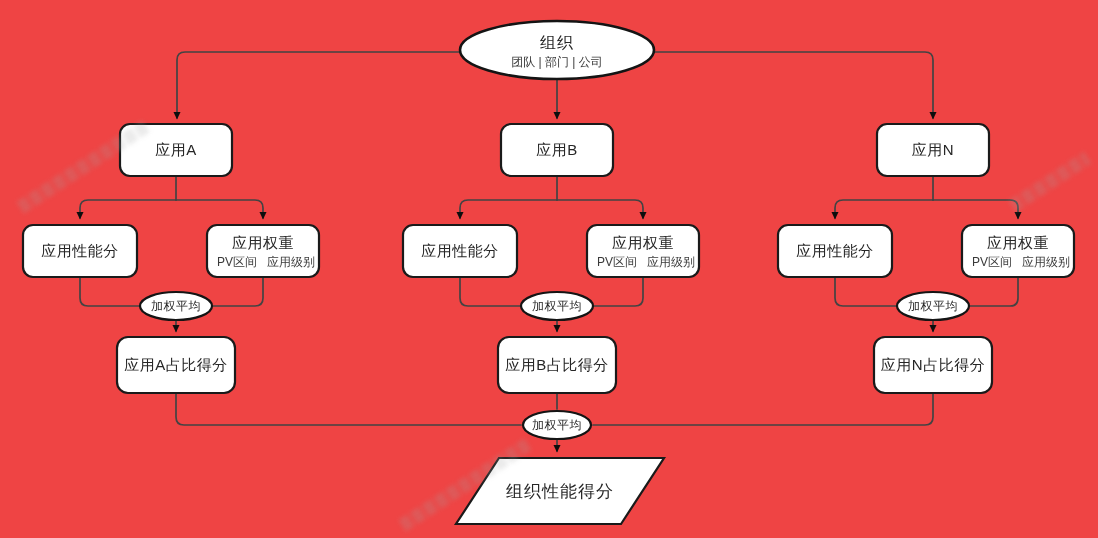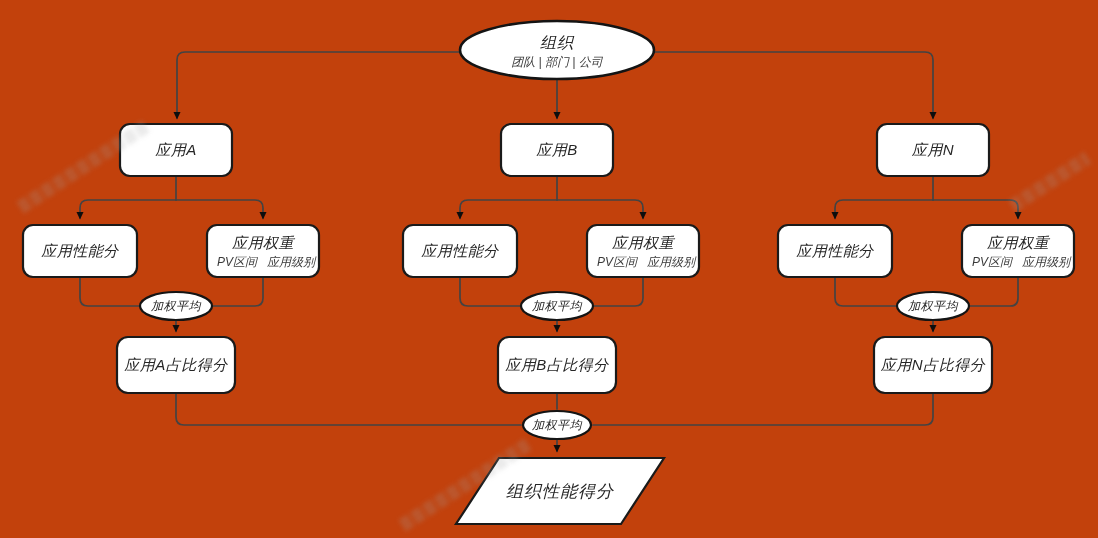--- a/index.html
+++ b/index.html
@@ -5,23 +5,22 @@
   html, body {
     margin: 0;
     padding: 0;
     background: #ffffff;
     font-family: "Liberation Sans", "DejaVu Sans", sans-serif;
   }
   .stage {
     position: relative;
     width: 1098px;
     height: 538px;
-    background: #c2410c;
+    background: #ef4444;
     overflow: hidden;
-    font-style: italic;
   }
   svg { display: block; }
 
   .node-shape {
     fill: #ffffff;
     stroke: #1a1a1a;
     stroke-width: 2.2;
   }
   .ellipse-big {
     fill: #ffffff;

